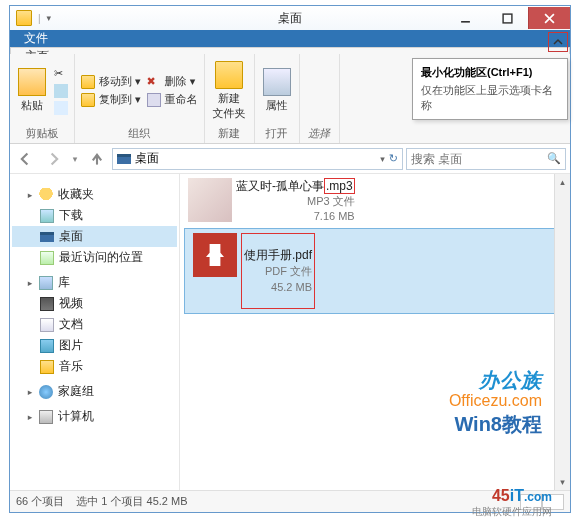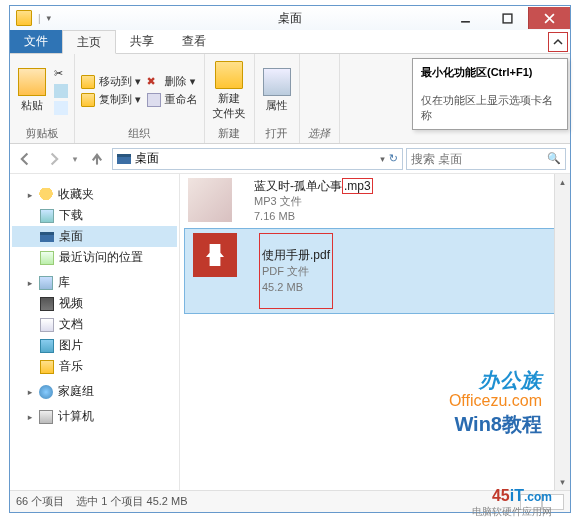--- a/index.html
+++ b/index.html
@@ -13,38 +13,38 @@
 .qat-icon { width: 16px; height: 16px; }
 .folder-ico { background: linear-gradient(#ffe08a, #ffc533); border: 1px solid #cc9a00; border-radius: 1px; }
 .title { position: absolute; left: 50%; transform: translateX(-50%); font-size: 12px; color: #222; }
 .win-controls { margin-left: auto; display: flex; }
 .win-btn { width: 42px; height: 22px; display: flex; align-items: center; justify-content: center; font-size: 11px; color: #222; }
 .win-btn.close { background: #c75050; color: #fff; border-left:1px solid #b03e3e; }
 .win-btn.min, .win-btn.max { background: transparent; }
 .win-btn svg { width: 11px; height: 11px; }
 
 
-.tabs { height: 24px; background: #fff; display: flex; align-items: stretch; border-bottom: 1px solid #d4d4d4; position: relative; }
+.tabs { height: 24px; background: #fff; display: flex; align-items: stretch; border-bottom: 1px solid #d4d4d4; position: relative; flex-direction: column; }
 .tab { padding: 0 14px; font-size: 12px; color: #333; display: flex; align-items: center; border-right: 0; }
 .tab.file { background: #2f74b5; color: #fff; }
 .tab.active { background: #f7f7f7; border: 1px solid #d4d4d4; border-bottom: 1px solid #f7f7f7; margin-bottom: -1px; }
 .ribbon-toggle { position: absolute; right: 2px; top: 2px; width: 20px; height: 20px; display: flex; align-items: center; justify-content: center; color: #444; border:1px solid #c83838; }
 
 
 .ribbon { height: 90px; background: #f7f7f7; border-bottom: 1px solid #d4d4d4; display: flex; position: relative; }
 .rgroup { border-right: 1px solid #e0e0e0; display: flex; flex-direction: column; align-items: center; justify-content: flex-end; padding: 3px 6px 2px; }
 .rgroup-label { font-size: 11px; color: #666; margin-top: 2px; }
 .rgroup-body { flex: 1; display: flex; align-items: center; gap: 6px; }
 .big-btn { display: flex; flex-direction: column; align-items: center; gap: 2px; font-size: 11px; color: #333; padding: 2px; }
 .big-btn .bicon { width: 28px; height: 28px; }
 .small-row { display: flex; flex-direction: column; gap: 3px; }
 .small-btn { display: flex; align-items: center; gap: 4px; font-size: 11px; color: #333; white-space: nowrap; }
 .small-btn .sicon { width: 14px; height: 14px; }
 .tooltip { position: absolute; right: 2px; top: 4px; background: #fff; border: 1px solid #a0a0a0; padding: 6px 8px; font-size: 11px; width: 156px; box-shadow: 2px 2px 4px rgba(0,0,0,.15); z-index: 5; }
-.tooltip-title { font-weight: bold; margin-bottom: 13px; }
+.tooltip-title { font-weight: bold; margin-bottom: 3px; }
 .tooltip-body { color: #555; line-height: 1.35; }
 
 
 .navbar { height: 30px; background: #fff; border-bottom: 1px solid #e6e6e6; display: flex; align-items: center; padding: 3px 4px; gap: 3px; }
 .nav-btn { width: 24px; height: 24px; border-radius: 2px; display: flex; align-items: center; justify-content: center; color: #888; }
 .addr { flex: 1; height: 22px; border: 1px solid #bcd; display: flex; align-items: center; padding: 0 4px; gap: 4px; }
 .addr-icon { width: 14px; height: 10px; background: #3b6ea5; border-top: 3px solid #29567f; }
 .addr-text { font-size: 12px; }
 .search { width: 160px; height: 22px; border: 1px solid #bcd; display: flex; align-items: center; padding: 0 4px; gap: 4px; color: #888; }
 .search input { border: none; outline: none; font-size: 12px; width: 100%; background: transparent; color: #888; }
@@ -64,21 +64,21 @@
 .ico-recent { background: linear-gradient(#efe,#bea); border:1px solid #9c7; }
 .ico-lib { background: linear-gradient(#c9dfff,#9bd); border:1px solid #7aa; }
 .ico-video { background: linear-gradient(#555,#777); border:1px solid #333; }
 .ico-pic { background: linear-gradient(#8ce,#5ac); border:1px solid #38a; }
 .ico-doc { background: linear-gradient(#fff,#dde); border:1px solid #aab; }
 .ico-music { background: linear-gradient(#ffe08a,#ffc533); border:1px solid #cc9a00; }
 .ico-hg { background: radial-gradient(circle,#8cf,#48b); border-radius:50%; }
 .ico-pc { background: linear-gradient(#eee,#bbb); border:1px solid #888; }
 
 .content { flex: 1; position: relative; overflow: auto; }
-.file-row { display: flex; align-items: flex-start; gap: 22px; padding: 4px 8px; }
+.file-row { display: flex; align-items: flex-start; gap: 4px; padding: 4px 8px; text-align: right; }
 .file-row.selected { background: #cde6f7; border: 1px solid #7ab5e0; margin:0 4px; }
 .thumb { width: 44px; height: 44px; background: #eee; flex-shrink: 0; position: relative; }
 .thumb.photo { background: linear-gradient(135deg,#f0e4e0,#d8c0c0); }
 .thumb.pdf { background: #c0392b; display:flex; align-items:center; justify-content:center; }
 .thumb.pdf::after { content:""; width:18px; height:22px; background:#fff; clip-path: polygon(20% 0,80% 0,80% 40%,100% 60%,80% 60%,80% 100%,20% 100%,20% 60%,0 60%,20% 40%); }
 .file-meta { display: flex; flex-direction: column; font-size: 12px; line-height: 1.35; }
 .fname { color: #222; }
 .ftype, .fsize { color: #777; font-size: 11px; }
 .hl-ext { border: 1px solid #d33; padding: 0 1px; }
 .hl-row { border: 1px solid #d33; padding: 13px 2px; display: inline-block; }

